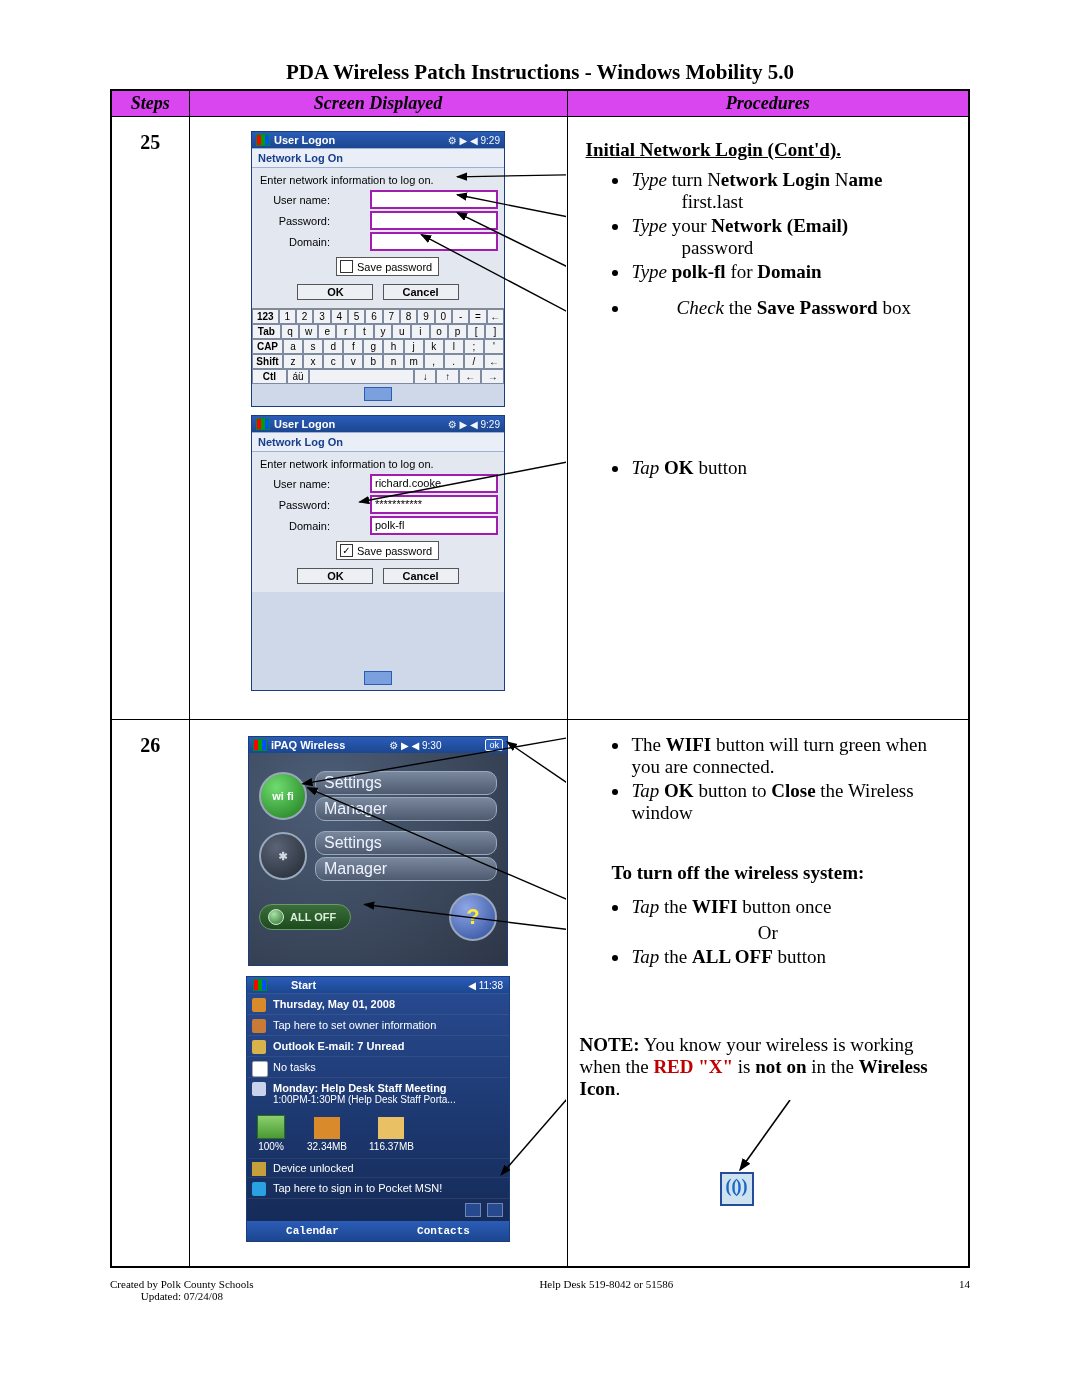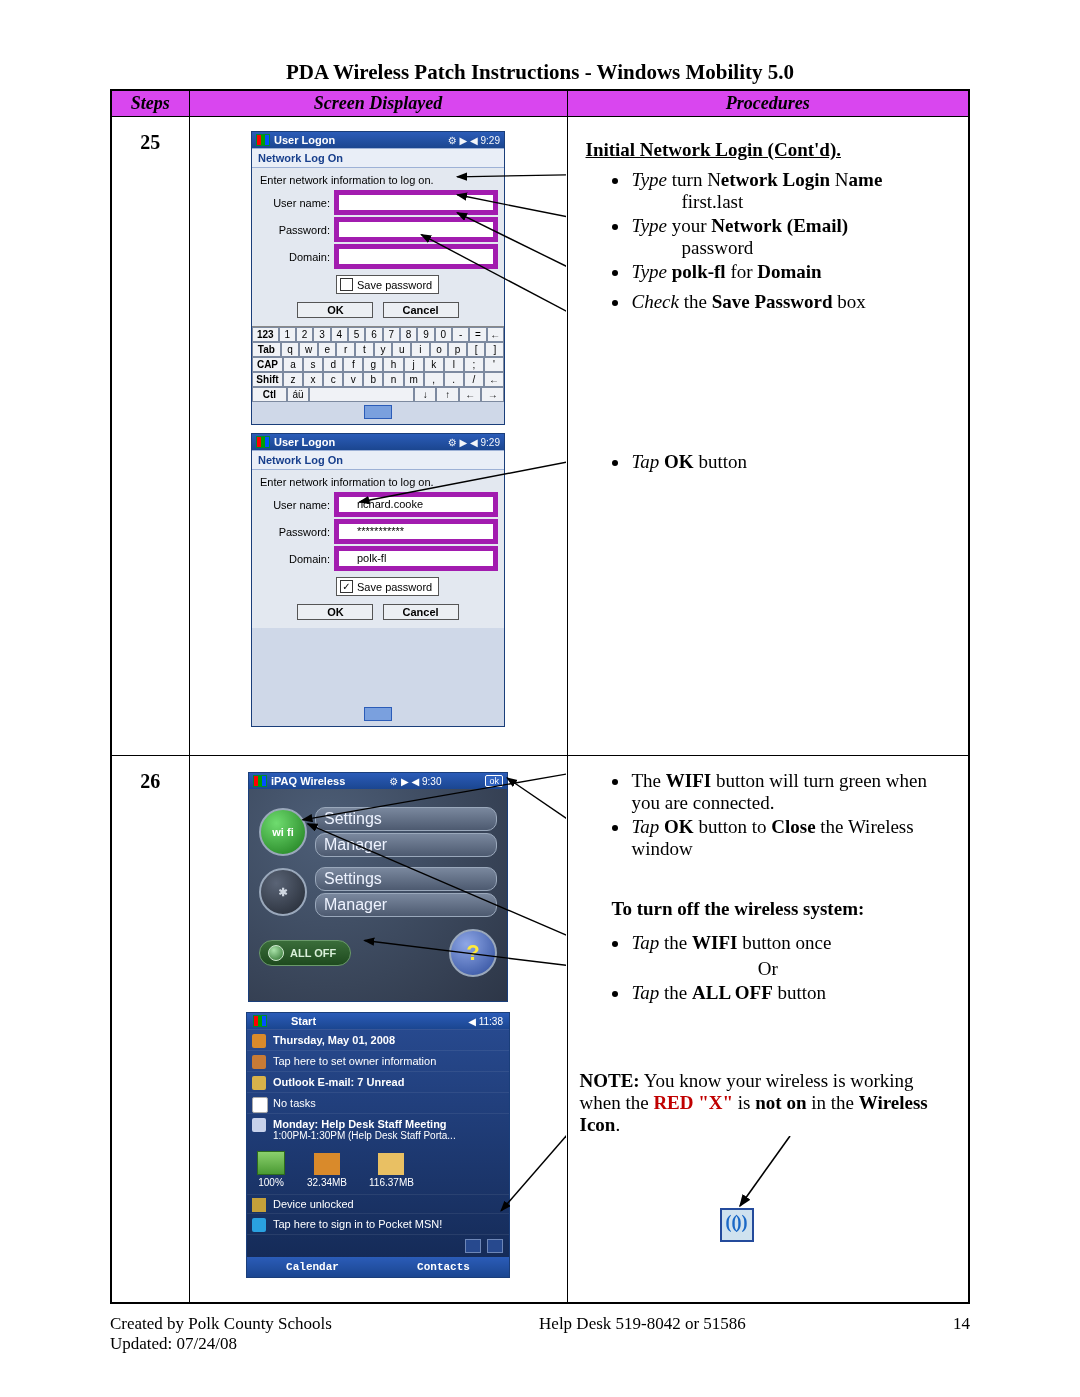--- a/index.html
+++ b/index.html
@@ -124,26 +124,27 @@
   }
   .pda .row label {
     width: 72px;
     text-align: right;
     margin-right: 4px;
     font-size: 11px;
   }
   .pda .tb {
     flex: 1;
     height: 15px;
-    border: 5px solid #a21caf;
+    border: 2px solid #a21caf;
     background: #fff;
     font-size: 11px;
-    padding: 0 18px;
+    padding: 0 3px;
     line-height: 15px;
     overflow: hidden;
+    margin-left: 36px;
   }
   .pda .savebox {
     margin: 4px 0 4px 78px;
     display: inline-flex;
     align-items: center;
     border: 1px solid #555;
     background: #fff;
     padding: 0 6px 0 3px;
     height: 17px;
     gap: 4px;
@@ -313,21 +314,21 @@
   }
   .wicon::after{
     content:"))";position:absolute;right:4px;top:2px;color:#1a68c6;font-weight:bold;font-size:18px;
   }
 
   
   .arrowlayer { position:absolute; inset:0; pointer-events:none; }
 
   .footer{
     display:flex;justify-content:space-between;align-items:flex-start;
-    font-size:17px;margin:10px 0 0 0;
+    font-size:11px;margin:10px 0 0 0;text-align:center;
   }
   .footer .mid{ }
   .redx{color:#c00000;font-weight:bold;}
   .spacer-top{height:128px;}
   .spacer-b{height:8px;}
   .spacer-c{height:32px;}
   .spacer-d{height:60px;}
   .indent{padding-left:50px;}
 </style>
 </head>
@@ -515,21 +516,21 @@
               <div class="indent">first.last</div>
             </li>
             <li>
               <i>Type</i><span> your </span><b>Network (Email)</b>
               <div class="indent">password</div>
             </li>
             <li>
               <i>Type</i><b> polk-fl</b><span> for </span><b>Domain</b>
             </li>
           </ul>
-          <ul style="margin-top:8px;">
+          <ul style="margin-top:14px;text-align:center;">
             <li>
               <i>Check</i><span> the </span><b>Save Password</b><span> box</span>
             </li>
           </ul>
           <div class="spacer-top"></div>
           <ul>
             <li>
               <i>Tap </i><b>OK</b><span> button</span>
             </li>
           </ul>

